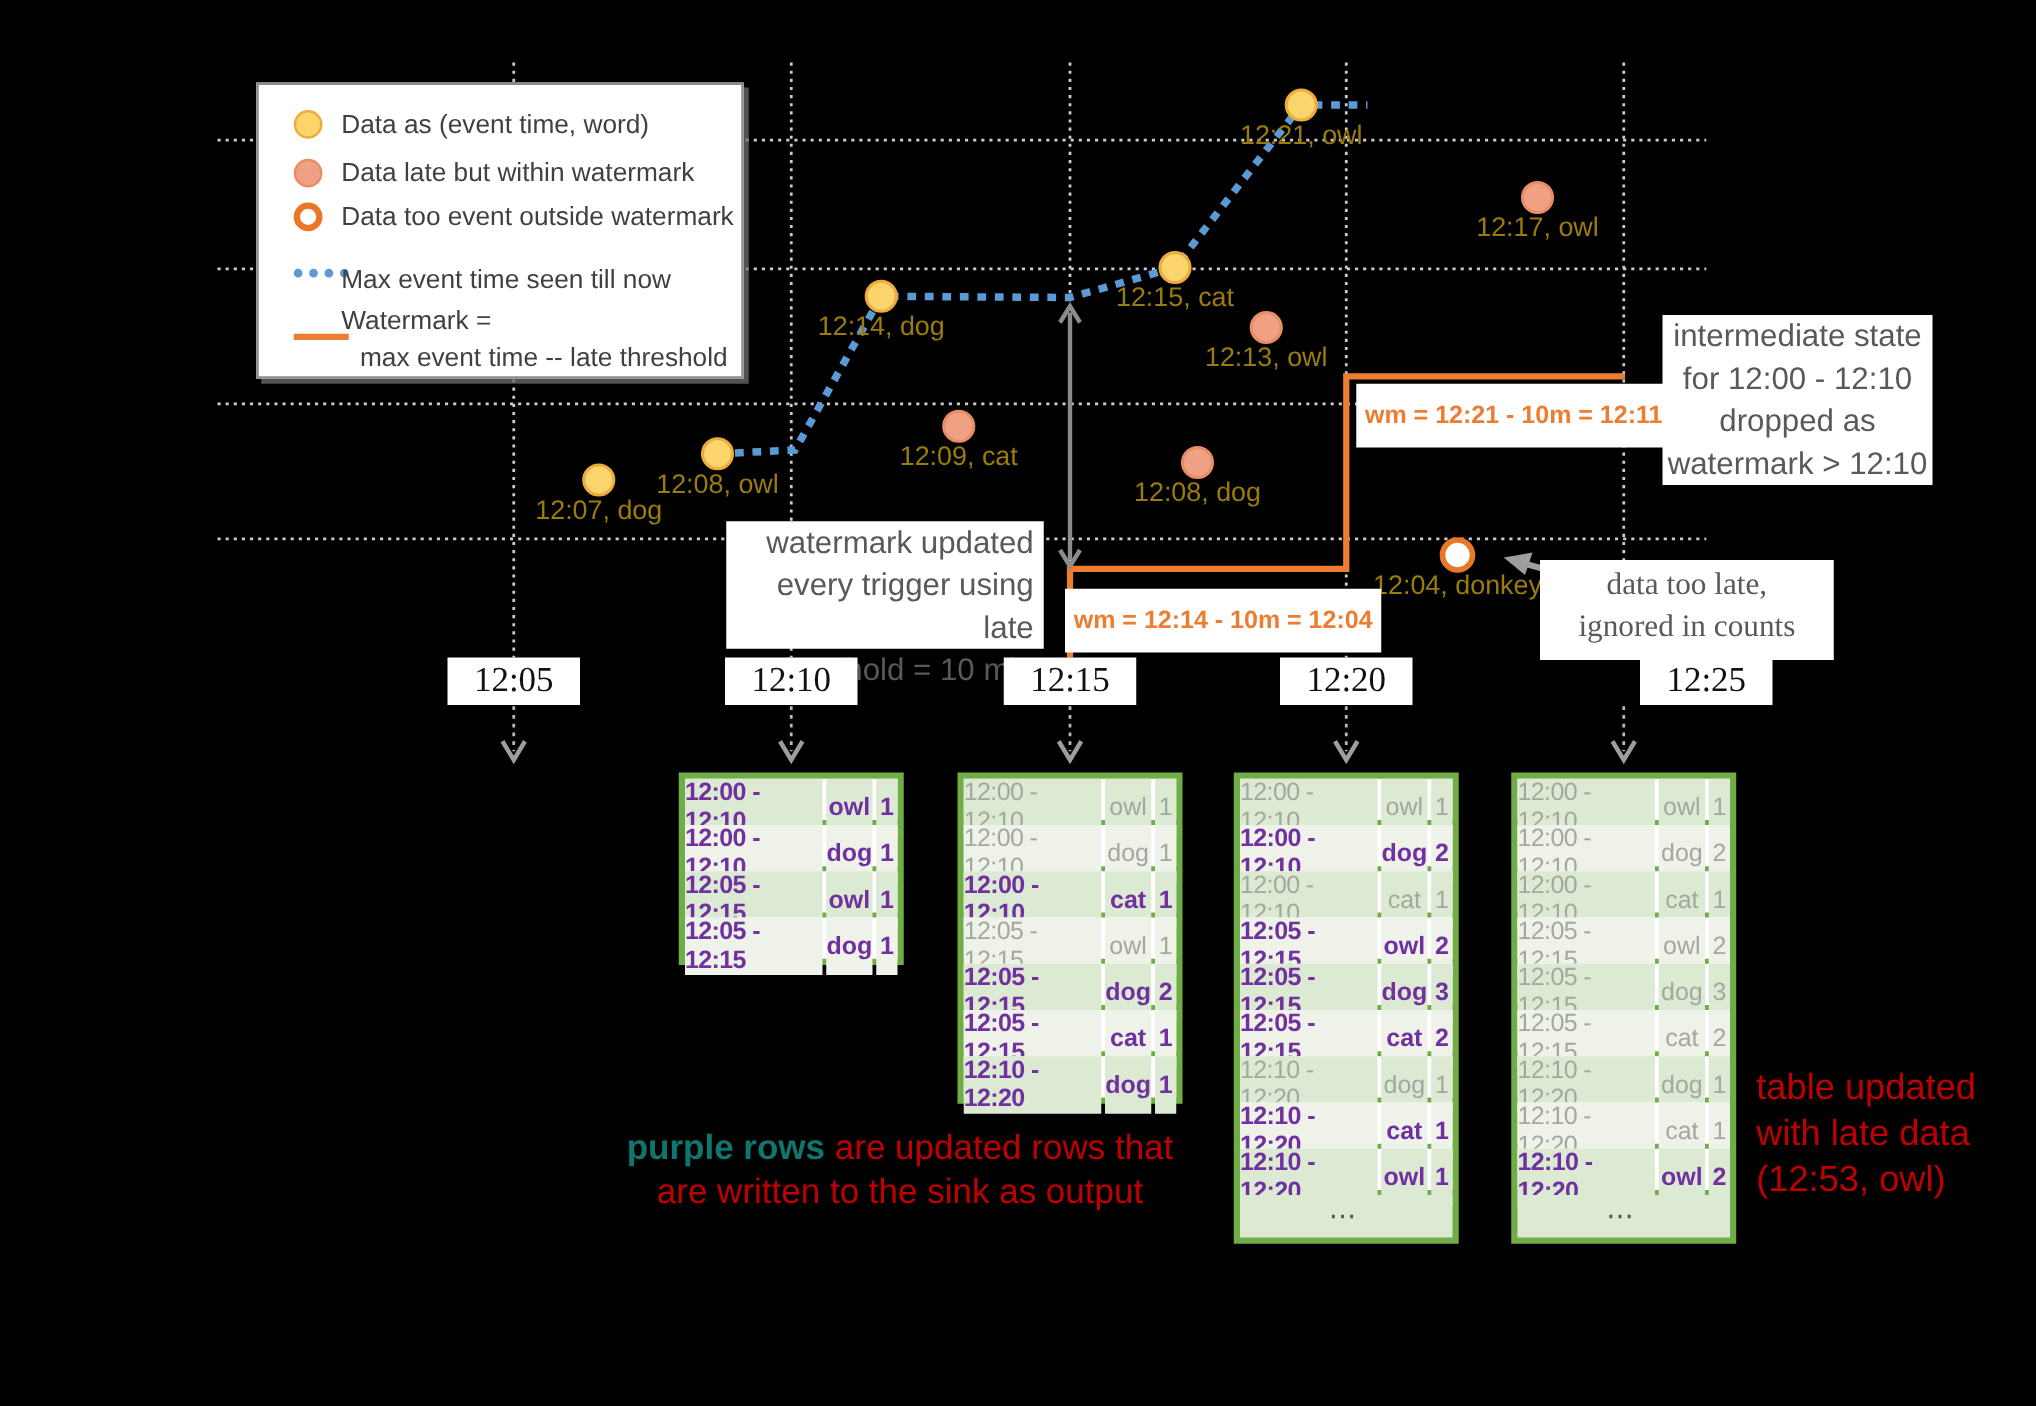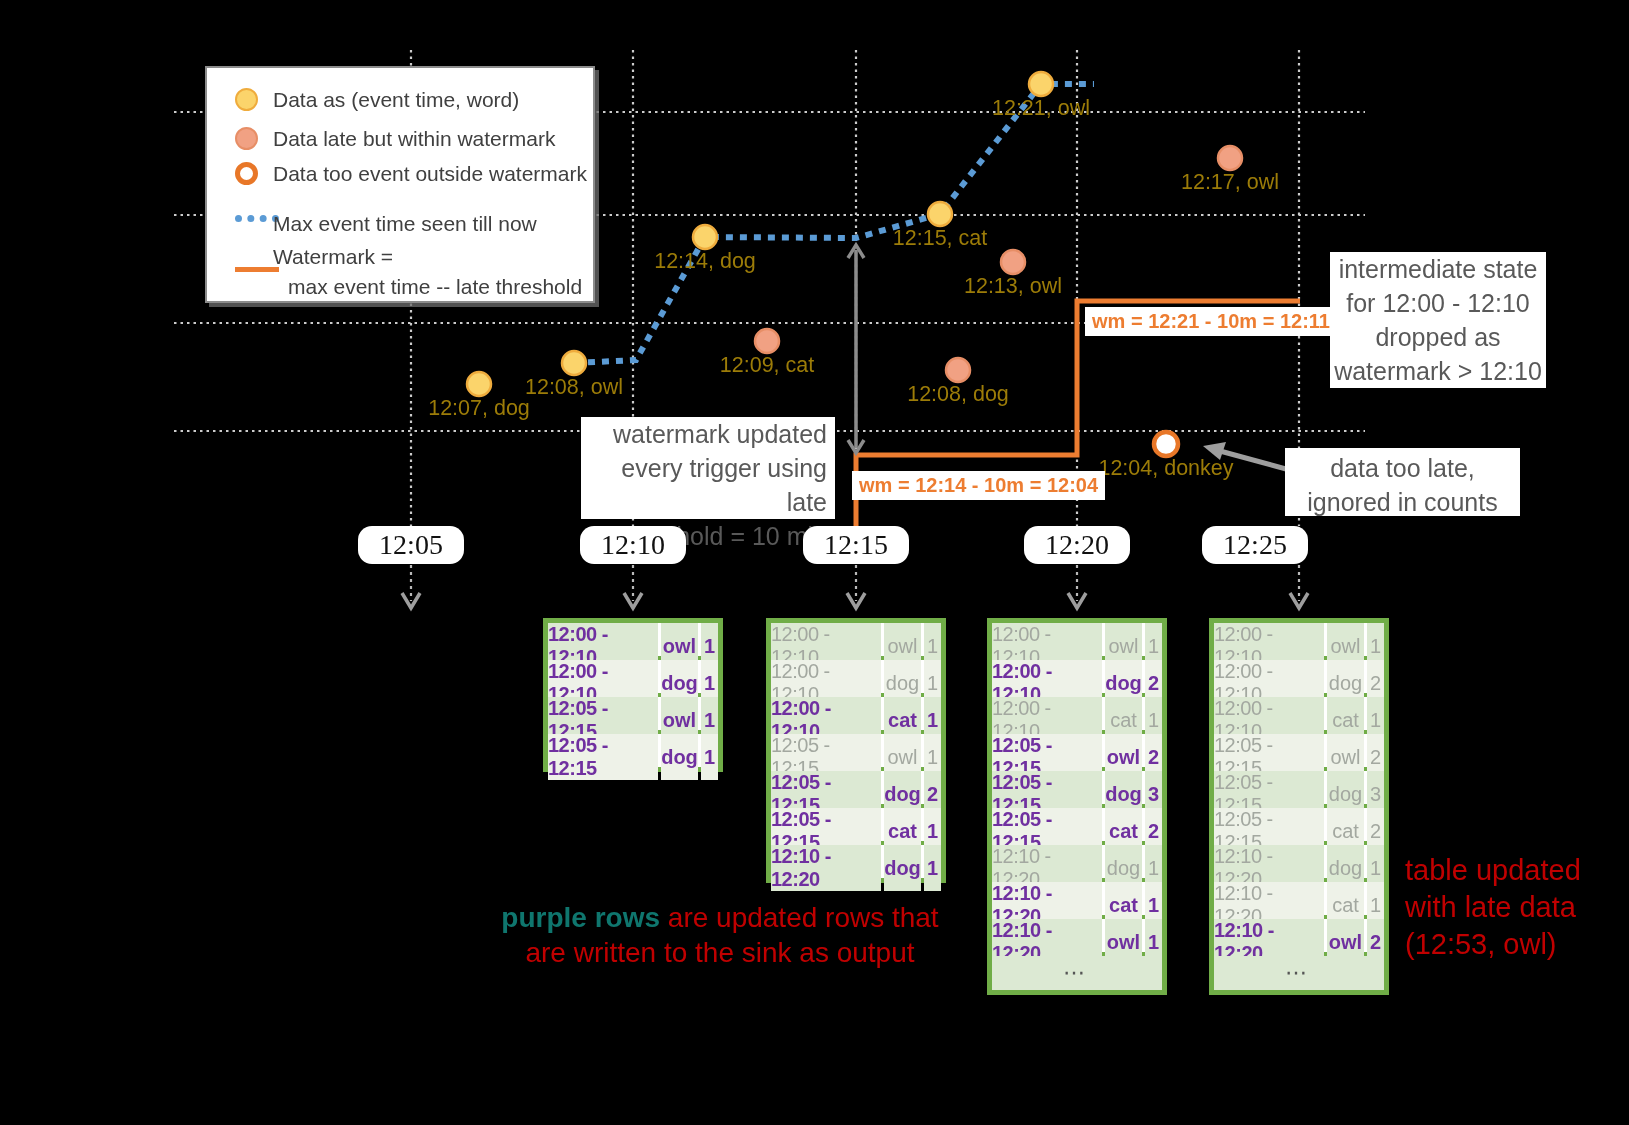--- a/index.html
+++ b/index.html
@@ -11,25 +11,25 @@
   #legend{left:205px;top:66px;width:390px;height:237px;background:#fff;
           border:2px solid #8c8c8c;box-shadow:4px 4px 0 rgba(110,110,110,.75);box-sizing:border-box;}
   .lg-row{position:absolute;left:0;width:100%;}
   .lg-marker{position:absolute;left:28px;}
   .lg-dot{width:23px;height:23px;border-radius:50%;box-sizing:border-box;}
   .lg-text{position:absolute;left:66px;font-size:21px;color:#404040;white-space:nowrap;}
   
   .note{background:#fff;color:#595959;font-size:25px;line-height:34px;white-space:pre-line;}
   
   .wm-label{background:#fff;color:#ED7D31;font-size:20px;font-weight:bold;
-            padding:3px 7px;white-space:nowrap;}
+            padding:14px 7px;white-space:nowrap;}
   
   .time-box{position:absolute;top:526px;width:106px;height:38px;background:#fff;color:#111;
             font-family:"Liberation Serif", serif;font-size:28px;display:flex;
-            align-items:center;justify-content:center;border-radius:14px;}
+            align-items:center;justify-content:center;}
   
   .wtable{position:absolute;top:618px;width:180px;background:#70AD47;padding:5px;
           box-sizing:border-box;display:flex;flex-direction:column;gap:4px;}
   .wrow{background:#fff;display:grid;grid-template-columns:110px 37px 1fr;gap:3px;height:33px;}
   .wcell{display:flex;align-items:center;font-size:20px;}
   .wcell.win{justify-content:center;letter-spacing:-0.5px;}
   .wcell.word{justify-content:center;}
   .wcell.cnt{justify-content:center;}
   .row-old{color:#a3a8a0;font-weight:normal;}
   .row-upd{color:#7030A0;font-weight:bold;}
@@ -124,32 +124,32 @@
     </div>
   </div>
 
   <div class="overlay note" style="left:581px;top:417px;width:254px;height:102px;text-align:right;padding:0 8px;box-sizing:border-box;">watermark updated
 every trigger using late
 threshold = 10 min</div>
   <div class="overlay note" style="left:1330px;top:252px;width:216px;height:136px;text-align:center;">intermediate state
 for 12:00 - 12:10
 dropped as
 watermark &gt; 12:10</div>
-  <div class="overlay note" style="left:1285px;top:448px;width:235px;height:68px;text-align:center;padding-top:3px;box-sizing:border-box;">data too late,
+  <div class="overlay note" style="left:1232px;top:448px;width:235px;height:80px;text-align:center;padding-top:3px;box-sizing:border-box;font-family:Liberation Serif, serif;">data too late,
 ignored in counts</div>
 
   <div class="overlay wm-label" style="left:852px;top:471px;">wm = 12:14 - 10m = 12:04</div>
   <div class="overlay wm-label" style="left:1085px;top:307px;">wm = 12:21 - 10m = 12:11</div>
 
   <div id="axis-layer">
       <div class="time-box" style="left: 358px;">12:05</div>
       <div class="time-box" style="left: 580px; text-align: right;">12:10</div>
       <div class="time-box" style="left: 803px;">12:15</div>
       <div class="time-box" style="left: 1024px;">12:20</div>
-      <div class="time-box" style="left: 1202px;">12:25</div>
+      <div class="time-box" style="left: 1312px;">12:25</div>
     </div>
 
   <div id="tables-layer">
       <div class="wtable" style="left: 543px;">
         <div class="wrow row-upd">
           <div class="wcell win bg-a">12:00 - 12:10</div>
           <div class="wcell word bg-a">owl</div>
           <div class="wcell cnt bg-a">1</div>
         </div>
         <div class="wrow row-upd">

